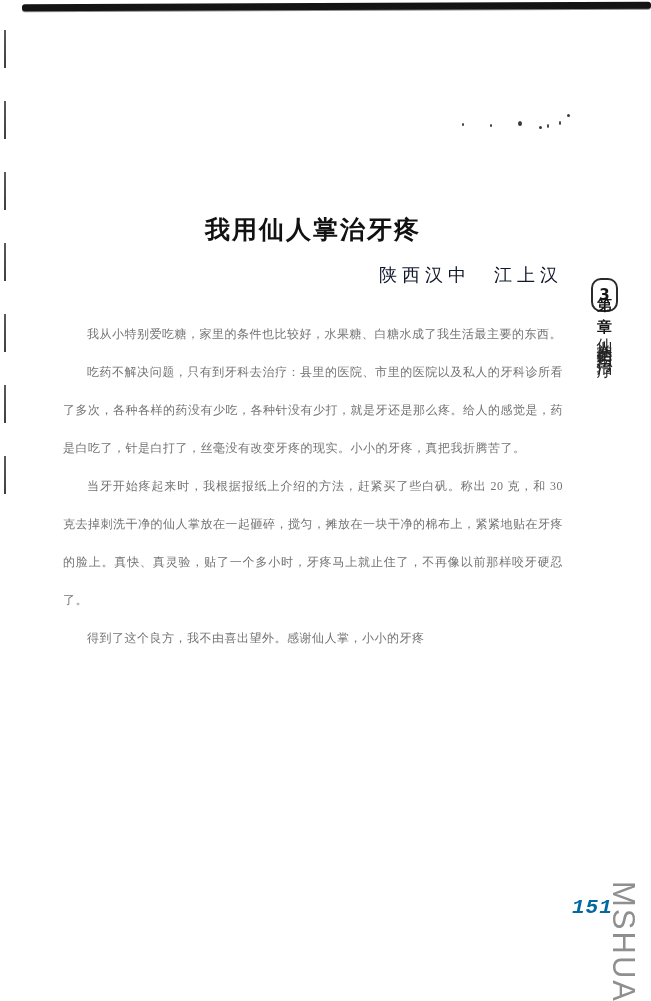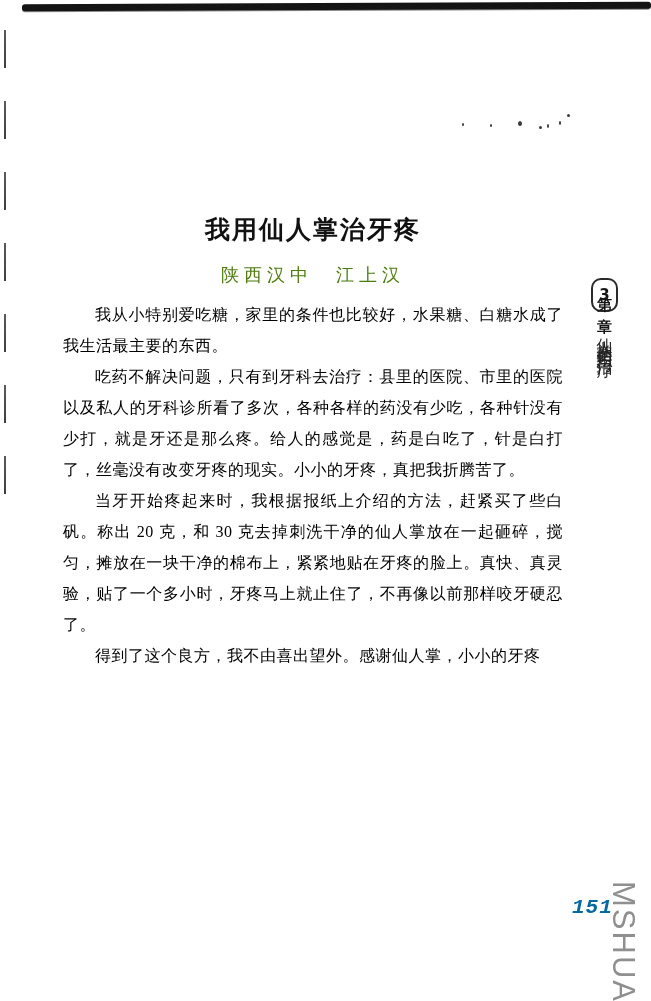--- a/index.html
+++ b/index.html
@@ -43,34 +43,34 @@
   .title {
     margin: 0 0 17px 0;
     text-align: center;
     font-family: Liberation Sans, sans-serif;
     font-weight: bold;
     font-size: 25px;
     letter-spacing: 2px;
     color: #111;
   }
   .byline {
-    text-align: center;
+    text-align: right;
     font-size: 18px;
     letter-spacing: 5px;
-    color: #4d7c0f;
-    margin-bottom: 12px;
+    color: #0f172a;
+    margin-bottom: 28px;
   }
   .body-text p {
     margin: 0;
-    font-size: 16px;
-    line-height: 31px;
+    font-size: 12px;
+    line-height: 38px;
     text-align: justify;
     text-indent: 2em;
     letter-spacing: 0.5px;
-    color: #000000;
+    color: #737373;
   }
 
   
   .chapter-rail {
     position: absolute; left: 586px; top: 278px; width: 36px;
     display: flex; flex-direction: column; align-items: center;
   }
   .chapter-badge {
     border: 2px solid #2a2a2a;
     border-radius: 10px;

